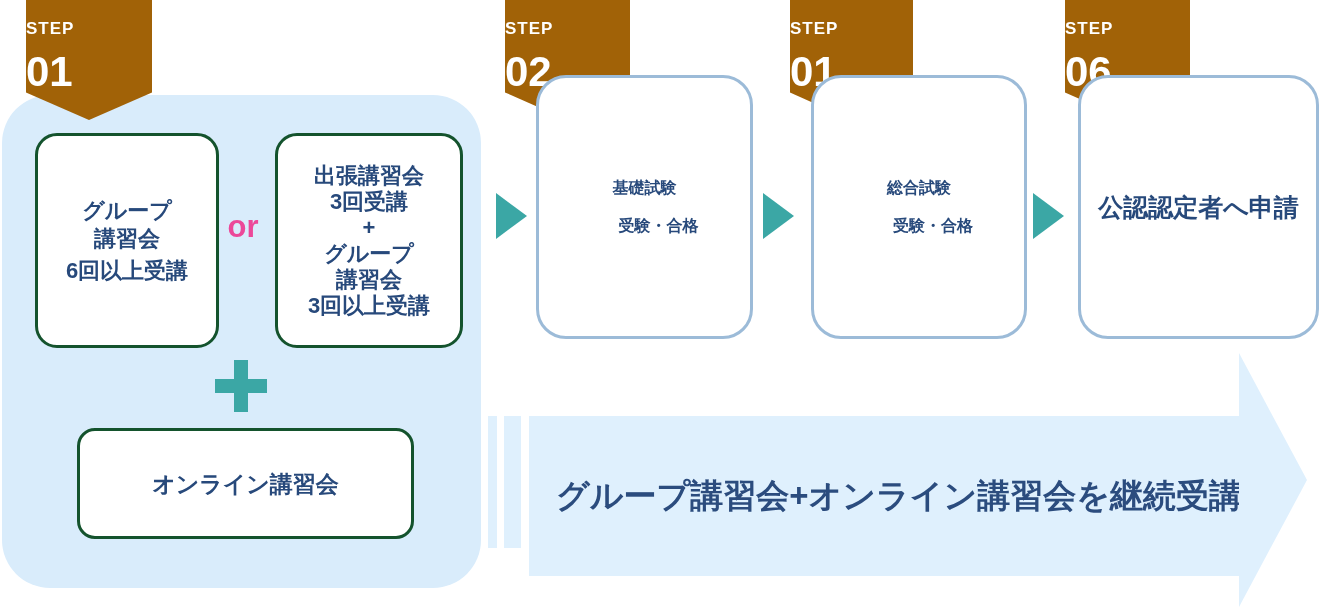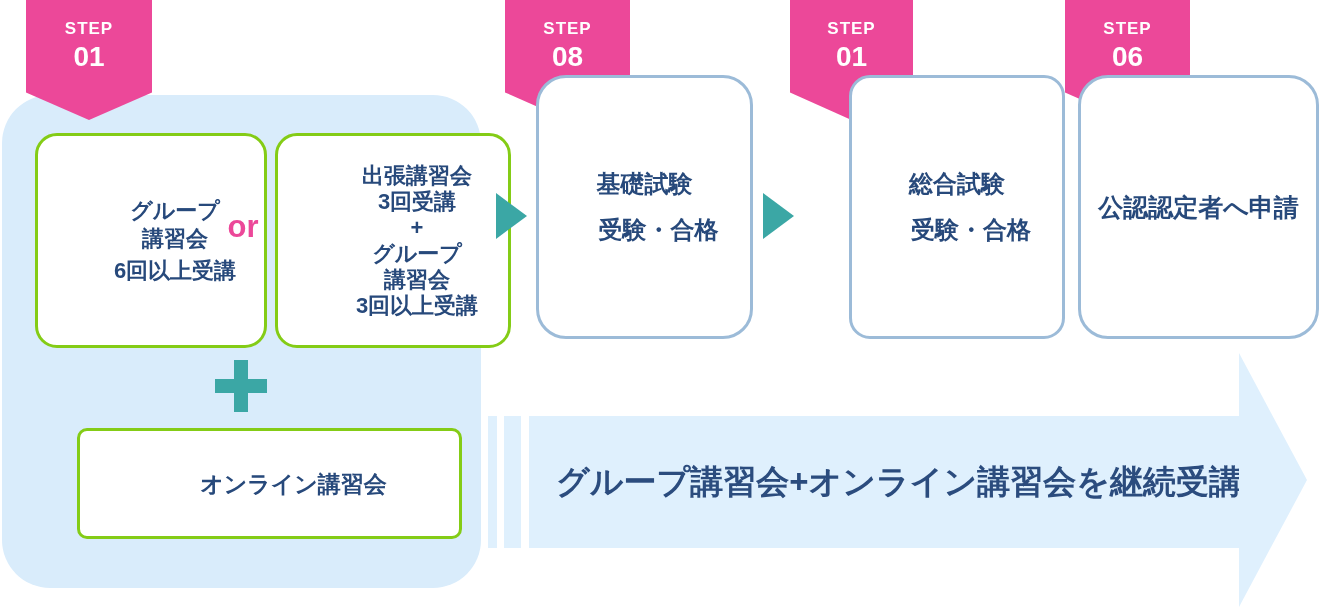--- a/index.html
+++ b/index.html
@@ -8,92 +8,92 @@
 
   
   .panel{position:absolute;left:2px;top:95px;width:479px;height:493px;
          background:#D9ECFB;border-radius:48px;}
 
   
   .heading{position:absolute;left:171px;top:20px;width:290px;
            font-size:20px;font-weight:bold;color:#2A4B7E;letter-spacing:0.5px;}
 
   
-  .badge{position:absolute;top:0;height:120px;background:#ec4899;
+  .badge{position:absolute;top:0;height:120px;background:#a16207;
          clip-path:polygon(0 0,100% 0,100% 77%,50% 100%,0 77%);
-         display:flex;flex-direction:column;align-items:center;color:#ffffff;}
+         display:flex;flex-direction:column;color:#ffffff;}
   .badge .badge-step{margin-top:20px;font-size:17px;font-weight:bold;letter-spacing:1px;line-height:1;}
-  .badge .badge-num{font-size:28px;font-weight:bold;line-height:1.0;margin-top:6px;}
+  .badge .badge-num{font-size:42px;font-weight:bold;line-height:1.0;margin-top:14px;}
   .badge1{left:26px;width:126px;}
   .badge2{left:505px;width:125px;}
   .badge3{left:790px;width:123px;}
   .badge4{left:1065px;width:125px;}
 
   
-  .wbox{position:absolute;background:#ffffff;border:3px solid #84cc16;border-radius:22px;
+  .wbox{position:absolute;background:#ffffff;border:3px solid #14532d;border-radius:22px;
         display:flex;flex-direction:column;align-items:center;justify-content:center;
-        color:#27497B;font-weight:bold;text-align:right;padding-left:48px;}
+        color:#27497B;font-weight:bold;text-align:right;}
   .box-group{left:35px;top:133px;width:178px;height:209px;font-size:22px;line-height:28px;}
   .box-group .gap{margin-top:4px;}
   .box-onsite{left:275px;top:133px;width:182px;height:209px;font-size:22px;line-height:26px;}
-  .box-online{left:77px;top:428px;width:331px;height:105px;font-size:23px;line-height:40px;border-radius:10px;}
+  .box-online{left:77px;top:428px;width:331px;height:105px;font-size:23px;line-height:40px;border-radius:18px;}
 
   .or-label{position:absolute;left:214px;top:211px;width:58px;text-align:center;
             font-size:31px;font-weight:bold;color:#ec4899;line-height:1;}
 
   
   .plus{position:absolute;left:215px;top:360px;width:52px;height:52px;}
   .plus .pv{position:absolute;left:19px;top:0;width:14px;height:52px;background:#3BA7A5;}
   .plus .ph{position:absolute;left:0;top:19px;width:52px;height:14px;background:#3BA7A5;}
 
   
   .stepbox{position:absolute;top:75px;height:258px;background:#ffffff;
            border:3px solid #9CBBD8;border-radius:30px;
            display:flex;flex-direction:column;align-items:center;justify-content:center;
            color:#27497B;font-weight:bold;text-align:center;}
-  .stepbox .l{font-size:24px;line-height:1;}
+  .stepbox .l{font-size:16px;line-height:1;}
   .stepbox .l + .l{margin-top:22px;margin-left:28px;}
   .stepbox2{left:536px;width:211px;}
-  .stepbox3{left:849px;width:210px;border-radius:21px;}
+  .stepbox3{left:811px;width:210px;}
   .stepbox4{left:1078px;width:235px;}
   .stepbox4 .l{font-size:25px;}
 
   
   .tri{position:absolute;top:193px;width:31px;height:46px;background:#3BA7A5;
        clip-path:polygon(0 0,100% 50%,0 100%);}
   .tri1{left:496px;}
   .tri2{left:763px;}
   .tri3{left:1033px;}
 
   
   .stripe{position:absolute;top:416px;height:132px;background:#DFF0FD;}
   .stripe1{left:488px;width:9px;}
   .stripe2{left:504px;width:17px;}
-  .arrow-body{position:absolute;left:529px;top:416px;width:710px;height:132px;background:#DFF0FD;
+  .arrow-body{position:absolute;left:529px;top:416px;width:710px;height:160px;background:#DFF0FD;
               display:flex;align-items:center;justify-content:center;
               color:#2B4C7E;font-size:33px;font-weight:bold;padding-left:30px;box-sizing:border-box;
               white-space:nowrap;}
   .arrow-head{position:absolute;left:1239px;top:353px;width:68px;height:254px;background:#DFF0FD;
               clip-path:polygon(0 0,100% 50%,0 100%);}
 </style>
 </head>
 <body>
 
 <div class="stage">
 
   <div class="panel"></div>
 
 
   <div class="badge badge1">
     <span class="badge-step">STEP</span>
     <span class="badge-num">01</span>
   </div>
   <div class="badge badge2">
     <span class="badge-step">STEP</span>
-    <span class="badge-num">08</span>
+    <span class="badge-num">02</span>
   </div>
   <div class="badge badge3">
     <span class="badge-step">STEP</span>
     <span class="badge-num">01</span>
   </div>
   <div class="badge badge4">
     <span class="badge-step">STEP</span>
     <span class="badge-num">06</span>
   </div>
 

